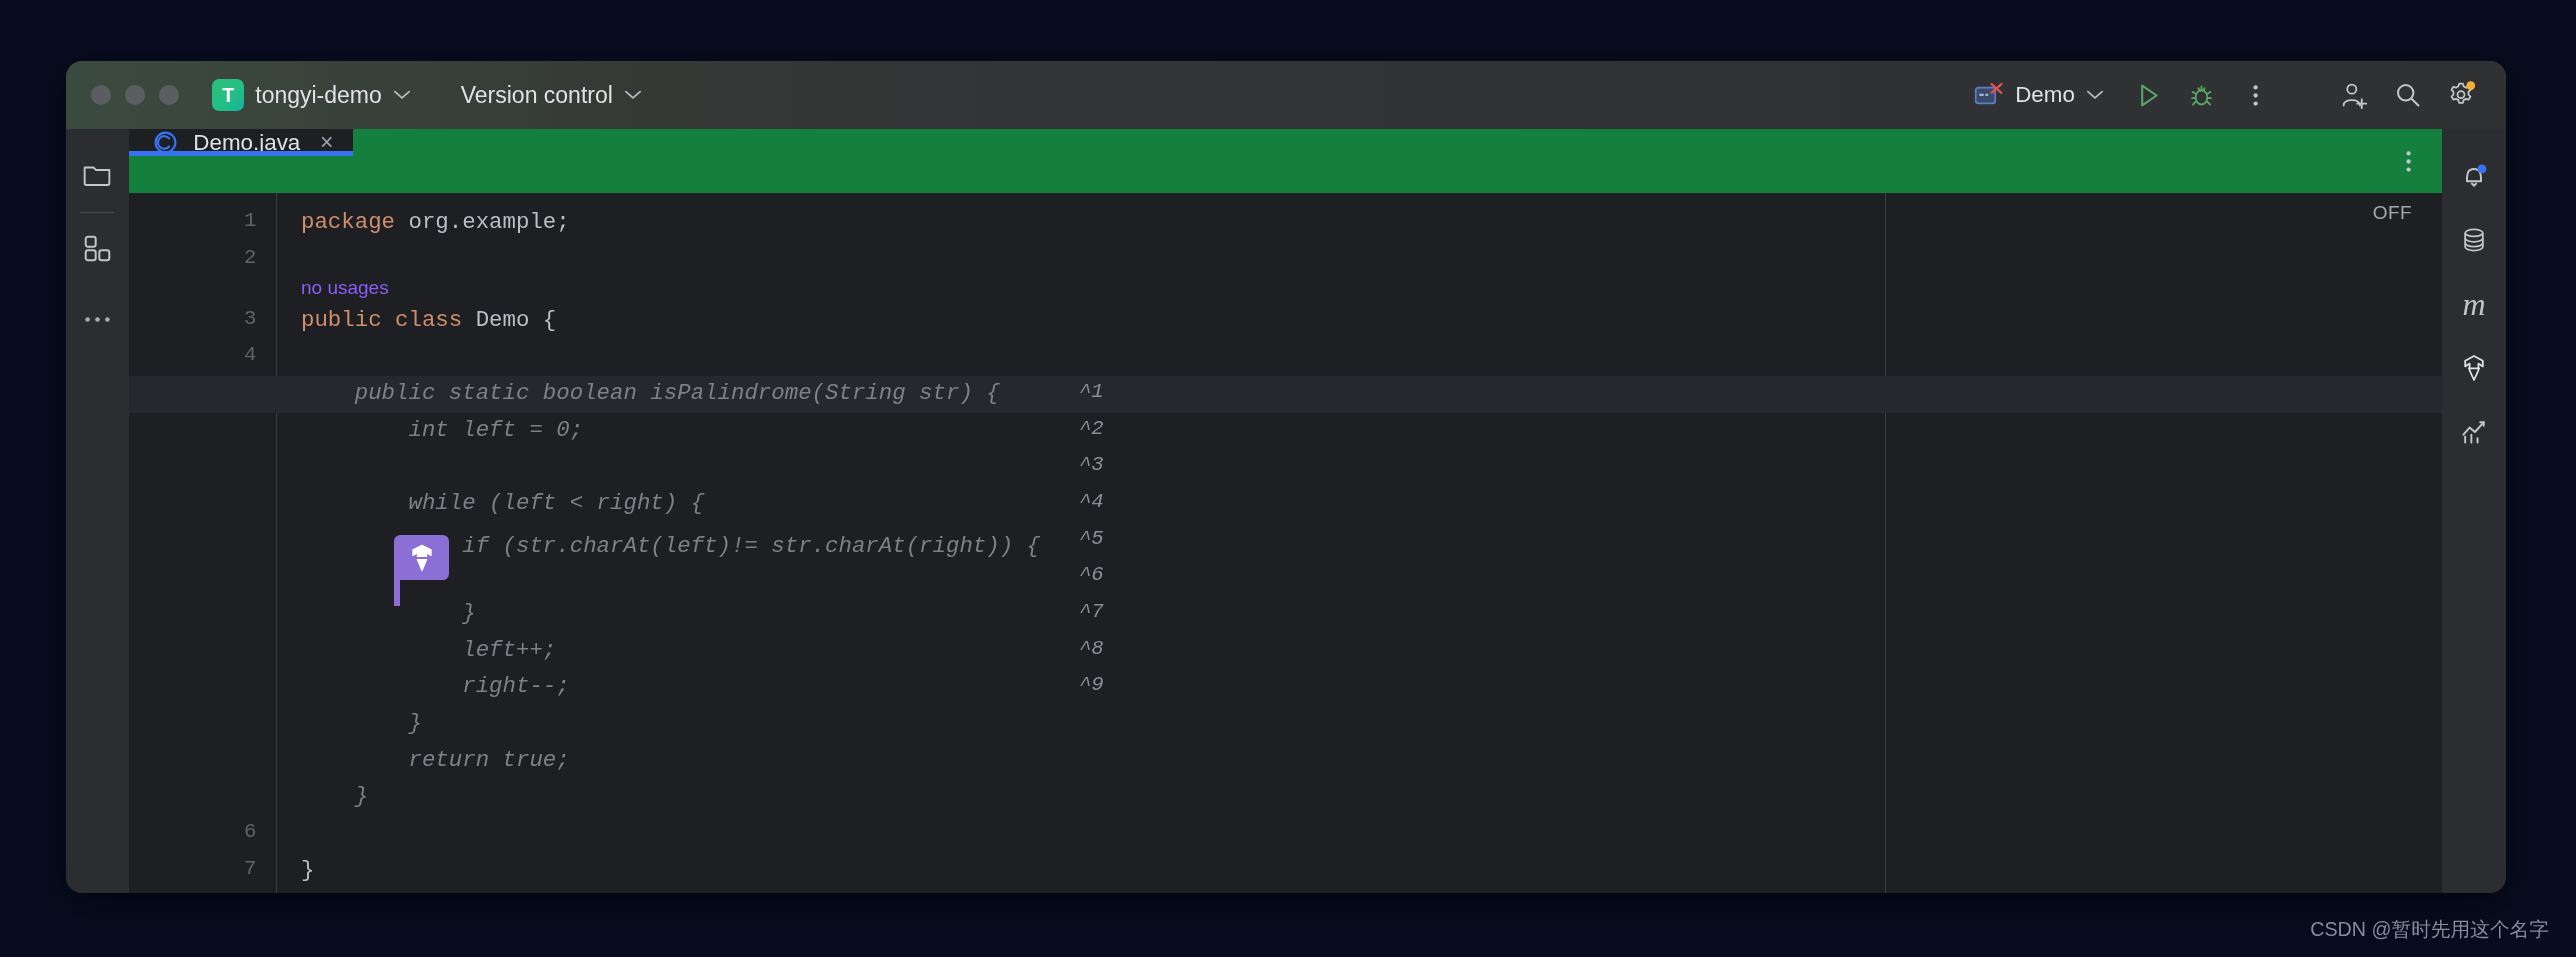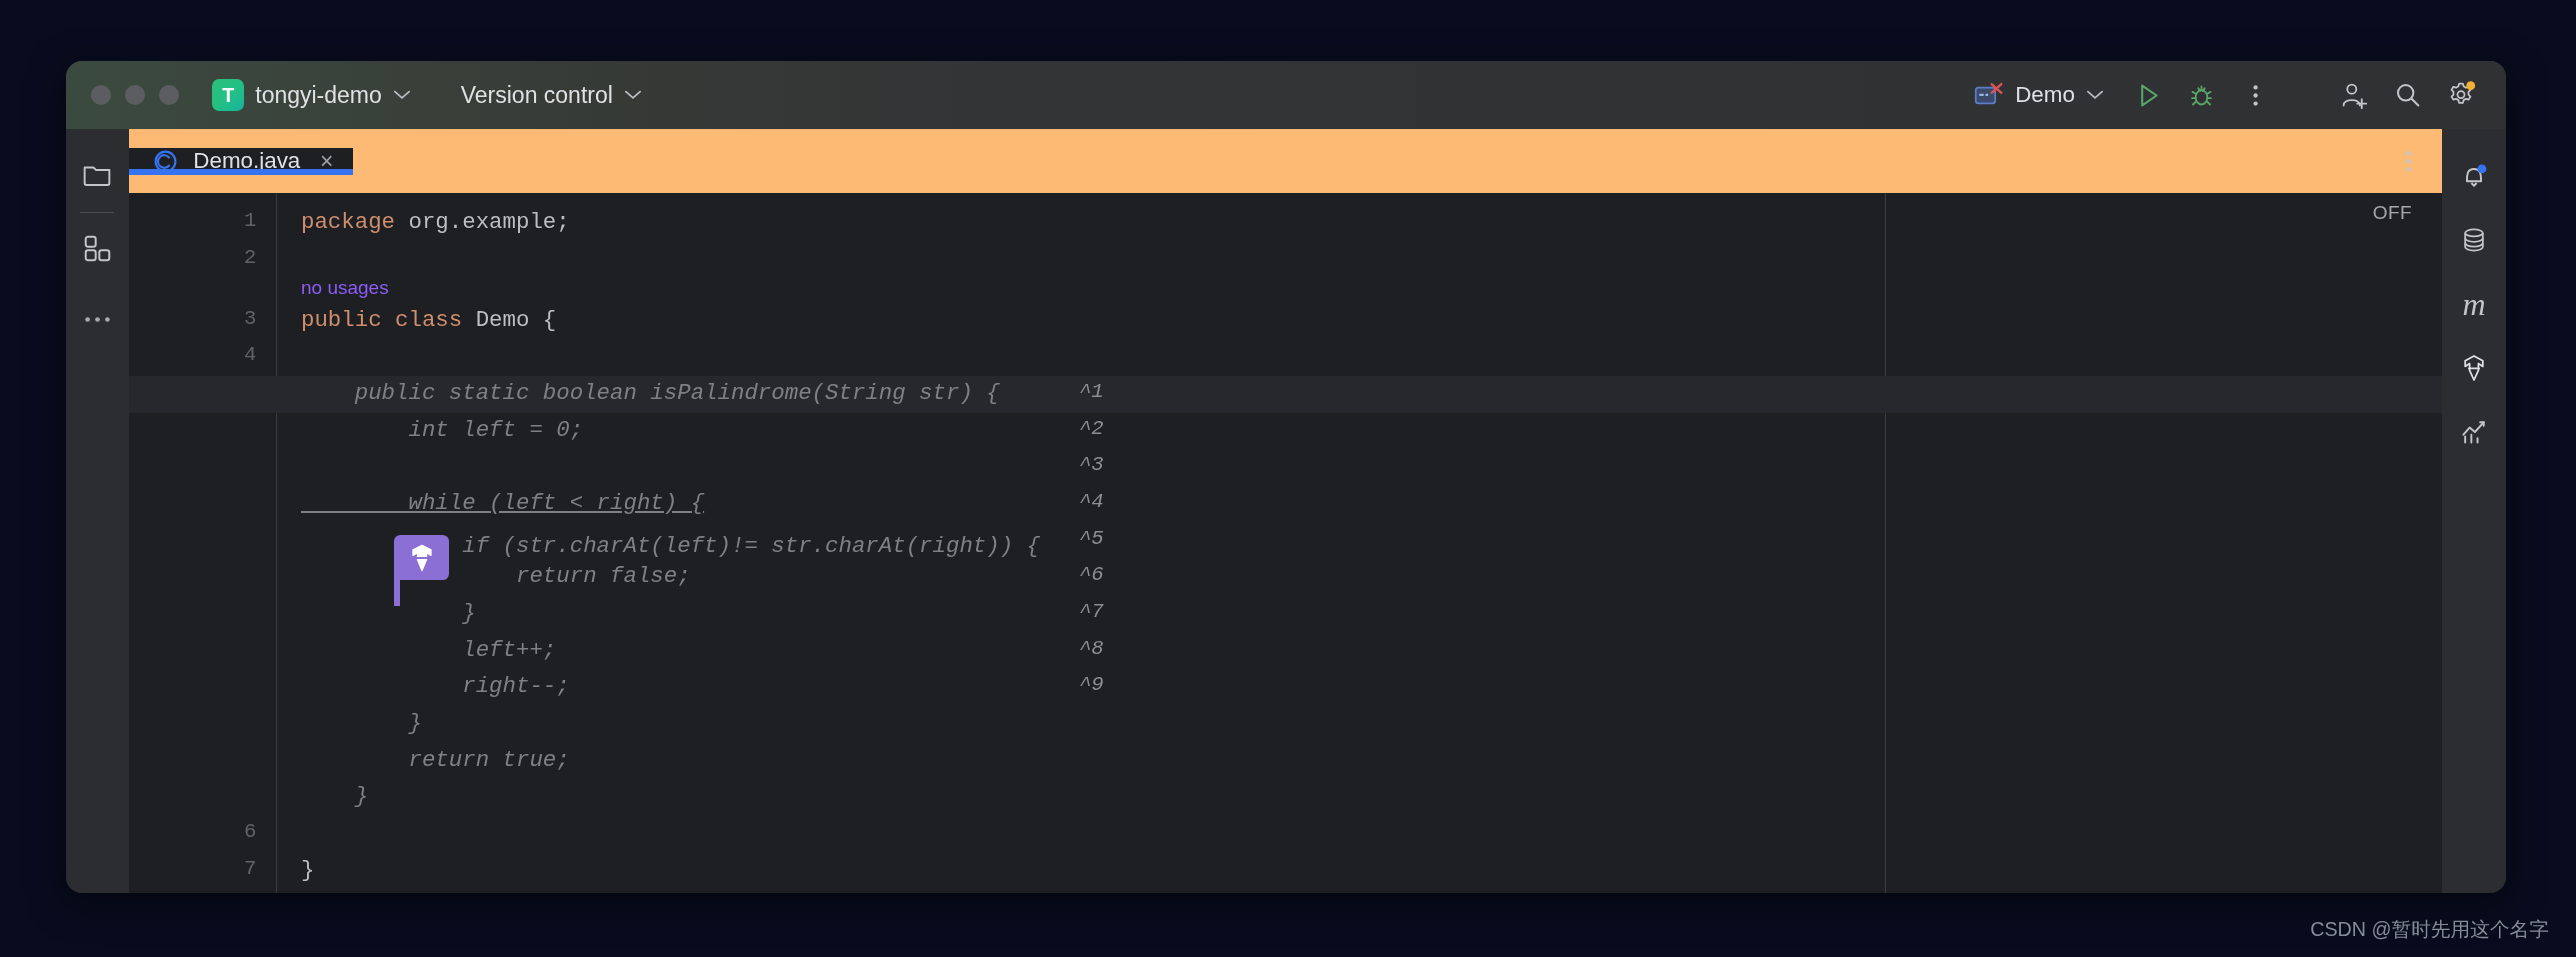--- a/index.html
+++ b/index.html
@@ -54,21 +54,21 @@
     display:flex;flex-direction:column;align-items:center;gap:0;
     border-right:0.9px solid #2b2d30;
   }
   .strip-btn{ width:47px;height:47px;display:flex;align-items:center;justify-content:center;border-radius:7.2px;margin-bottom:5.4px;}
   .strip-div{ width:34px;height:0.9px;background:#4a4d51; margin:9px 0 12.5px;}
 
   
   #editor-col{ flex:1; display:flex; flex-direction:column; background:#1e1f22; min-width:0;}
 
   
-  #tab-bar{ height:64px; background:#fdba74; display:flex; align-items:center; position:relative;}
+  #tab-bar{ height:64px; background:#15803d; display:flex; align-items:flex-start; position:relative;}
   #tab-demo{
     display:flex;align-items:center;gap:0; padding:0 19.7px 0 23px; position:relative;
     background:#1e1f22;
   }
   #tab-demo::after{ content:""; position:absolute; left:0; right:0; bottom:0; height:5.4px; background:#3573f0;}
   .tab-label{ color:#dfe1e5; font-size:22.4px; margin-left:14.3px;}
   .tab-close{ color:#9aa0a6; font-size:23px; margin-left:19.7px; line-height:1;}
   #tab-kebab{ position:absolute; right:30px; top:0; height:64px; display:flex;align-items:center;}
 
   
@@ -281,27 +281,26 @@
             <div class="row" style="top: 147px;"></div>
             <div class="row current" style="top: 183px;"></div>
             <div class="codetext ghost" style="top: 187px;">    public static boolean isPalindrome(String str) {</div>
             <div class="caretnum" style="top: 187px;">^1</div>
             <div class="row" style="top: 220px;"></div>
             <div class="codetext ghost" style="top: 224px;">        int left = 0;</div>
             <div class="caretnum" style="top: 224px;">^2</div>
             <div class="row" style="top: 257px;"></div>
             <div class="caretnum" style="top: 260px;">^3</div>
             <div class="row" style="top: 293px;"></div>
-            <div class="codetext ghost" style="top: 297px; text-decoration: underline;">        while (left &lt; right) {</div>
+            <div class="codetext ghost" style="top: 297px;">        while (left &lt; right) {</div>
             <div class="caretnum" style="top: 297px;">^4</div>
             <div class="row" style="top: 330px;"></div>
             <div class="codetext ghost" style="top: 340px; font-family: Liberation Mono, monospace;">            if (str.charAt(left)!= str.charAt(right)) {</div>
             <div class="caretnum" style="top: 334px;">^5</div>
             <div class="row" style="top: 367px;"></div>
-            <div class="codetext ghost" style="top: 370px;">                return false;</div>
             <div class="caretnum" style="top: 370px;">^6</div>
             <div class="row" style="top: 403px;"></div>
             <div class="codetext ghost" style="top: 407px;">            }</div>
             <div class="caretnum" style="top: 407px;">^7</div>
             <div class="row" style="top: 440px;"></div>
             <div class="codetext ghost" style="top: 444px;">            left++;</div>
             <div class="caretnum" style="top: 444px;">^8</div>
             <div class="row" style="top: 477px;"></div>
             <div class="codetext ghost" style="top: 480px;">            right--;</div>
             <div class="caretnum" style="top: 480px;">^9</div>

